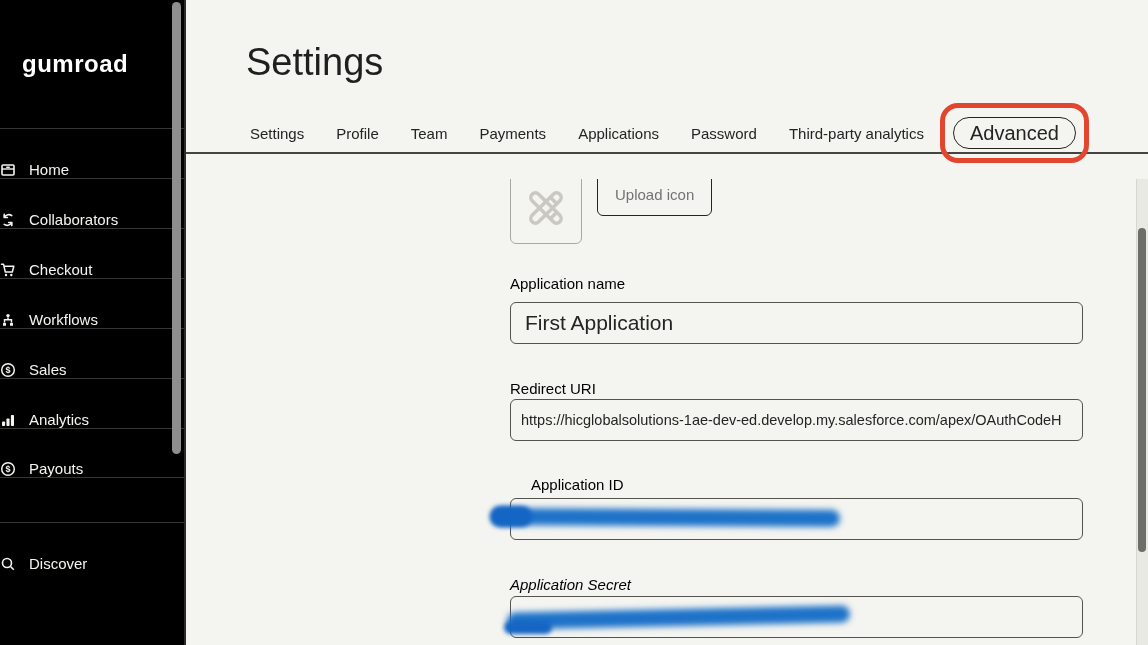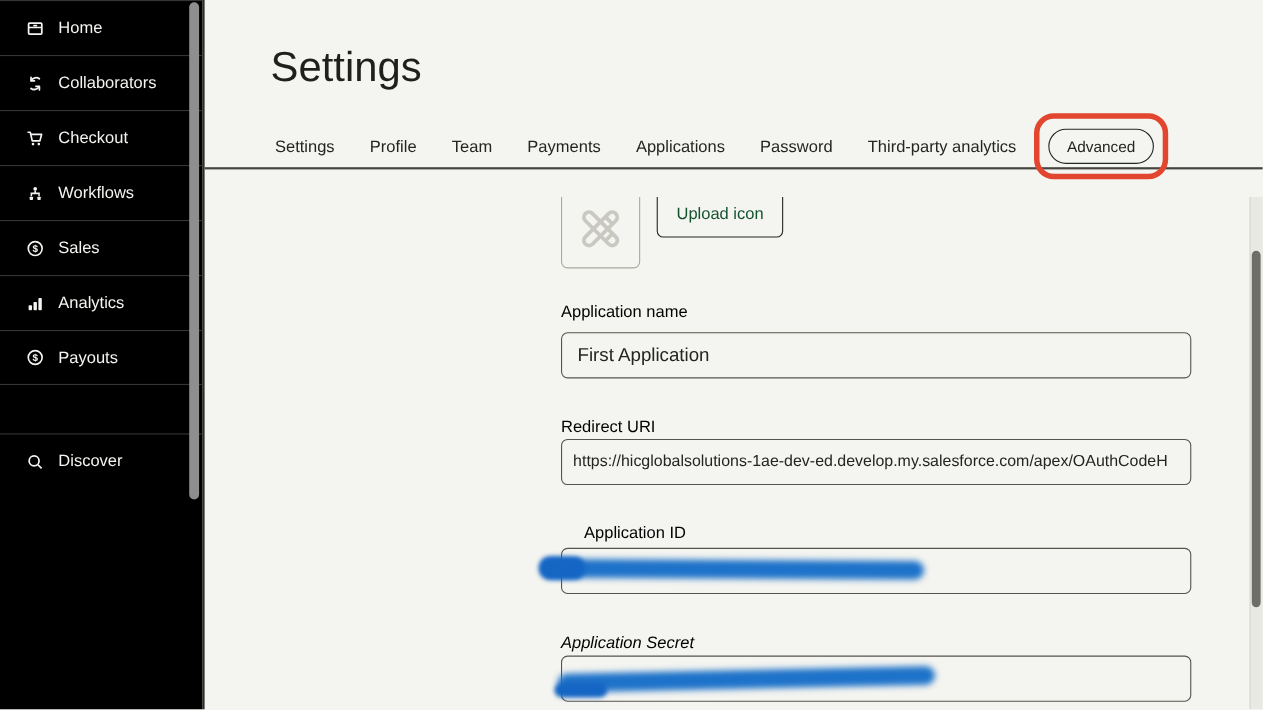--- a/index.html
+++ b/index.html
@@ -14,22 +14,22 @@
   
   .sidebar {
     position:absolute; left:0; top:0; bottom:0; width:184px;
     background:#000; color:#f4f4f0; z-index:3;
   }
   .logo {
     height:128px; display:flex; align-items:center; padding-left:22px;
     font-size:24px; font-weight:700; letter-spacing:.5px; color:#fff;
   }
   .nav-item {
-    height:50px; display:flex; align-items:center; gap:13px;
-    padding-left:24px; border-top:1px solid #353535;
+    height:50px; display:flex; align-items:flex-end; gap:13px;
+    border-top:1px solid #353535;
     font-size:15px; cursor:pointer;
   }
   .nav-item:last-child { border-bottom:0; }
   .nav-spacer { height:44px; border-top:1px solid #353535; }
   .nav-icon { width:16px; height:16px; flex:0 0 16px; display:inline-flex; }
   .nav-icon svg { width:16px; height:16px; }
   .sidebar-scroll-thumb {
     position:absolute; left:172px; top:2px; width:9px; height:452px;
     background:#8e8e8e; border-radius:5px; z-index:4;
   }
@@ -52,49 +52,49 @@
     display:flex; align-items:center; gap:32px;
   }
   .tab { font-size:15px; color:#242422; cursor:pointer; white-space:nowrap; }
   .tab-ring {
     display:inline-flex; align-items:center;
     border:5px solid #e2462f; border-radius:18px;
     padding:9px 8px; margin-left:-16px;
   }
   .tab-pill {
     border:1px solid #242422; border-radius:999px;
-    padding:7px 16px; font-size:14px; background:transparent;
+    padding:7px 16px; font-size:20px; background:transparent;
     font-family:"Liberation Sans", sans-serif; color:#242422; cursor:pointer;
     line-height:16px;
   }
 
   
   .content { position:absolute; top:179px; left:0; right:0; bottom:0; overflow:hidden; }
 
   .icon-box {
     position:absolute; left:324px; top:-7px; width:72px; height:72px;
     border:1px solid #a9a9a3; border-radius:6px;
     display:flex; align-items:center; justify-content:center;
   }
   .icon-box svg { width:46px; height:46px; }
   .upload-btn {
     position:absolute; left:411px; top:-9px; height:46px;
     border:1px solid #242422; border-radius:6px; background:transparent;
-    padding:0 17px; font-size:15px; color:#14532d;
+    padding:0 17px; font-size:15px; color:#737373;
     font-family:"Liberation Sans", sans-serif; cursor:pointer;
     display:flex; align-items:flex-end; padding-bottom:12px;
   }
 
   .field-label {
     position:absolute; left:324px; font-size:15px; color:#000000; line-height:18px;
   }
   .text-input {
     position:absolute; left:324px; width:573px; height:42px;
     border:1px solid #55534e; border-radius:6px; background:transparent;
-    font-family:"Liberation Sans", sans-serif; font-size:17px; color:#242422;
+    font-family:"Liberation Sans", sans-serif; font-size:21px; color:#242422;
     padding:0 14px; outline:none; white-space:nowrap; overflow:hidden;
   }
   .text-input.url { font-size:14.5px; padding:0 10px; }
 
   .scribble {
     position:absolute; background:#1d72c9; border-radius:9px;
     filter:blur(3px); z-index:2;
   }
   .scribble-blob {
     position:absolute; background:#1565c4; border-radius:10px;
@@ -108,20 +108,21 @@
   }
   .vscroll-thumb {
     position:absolute; right:2px; top:49px; width:8px; height:324px;
     background:#6d6d69; border-radius:4px;
   }
 </style>
 </head>
 <body>
 
 <aside class="sidebar">
+  <div class="logo">gumroad</div>
 
   <div class="nav-item">
     <span class="nav-icon">
       <svg viewBox="0 0 16 16">
           <rect x="2" y="3" width="12" height="10" rx="1" fill="none" stroke="currentColor" stroke-width="1.6"></rect>
           <line x1="2" y1="7" x2="14" y2="7" stroke="currentColor" stroke-width="1.4"></line>
           <rect x="6.2" y="4.4" width="3.6" height="1.6" rx="0.5" fill="currentColor"></rect>
         </svg>
     </span>
     <span>Home</span>

